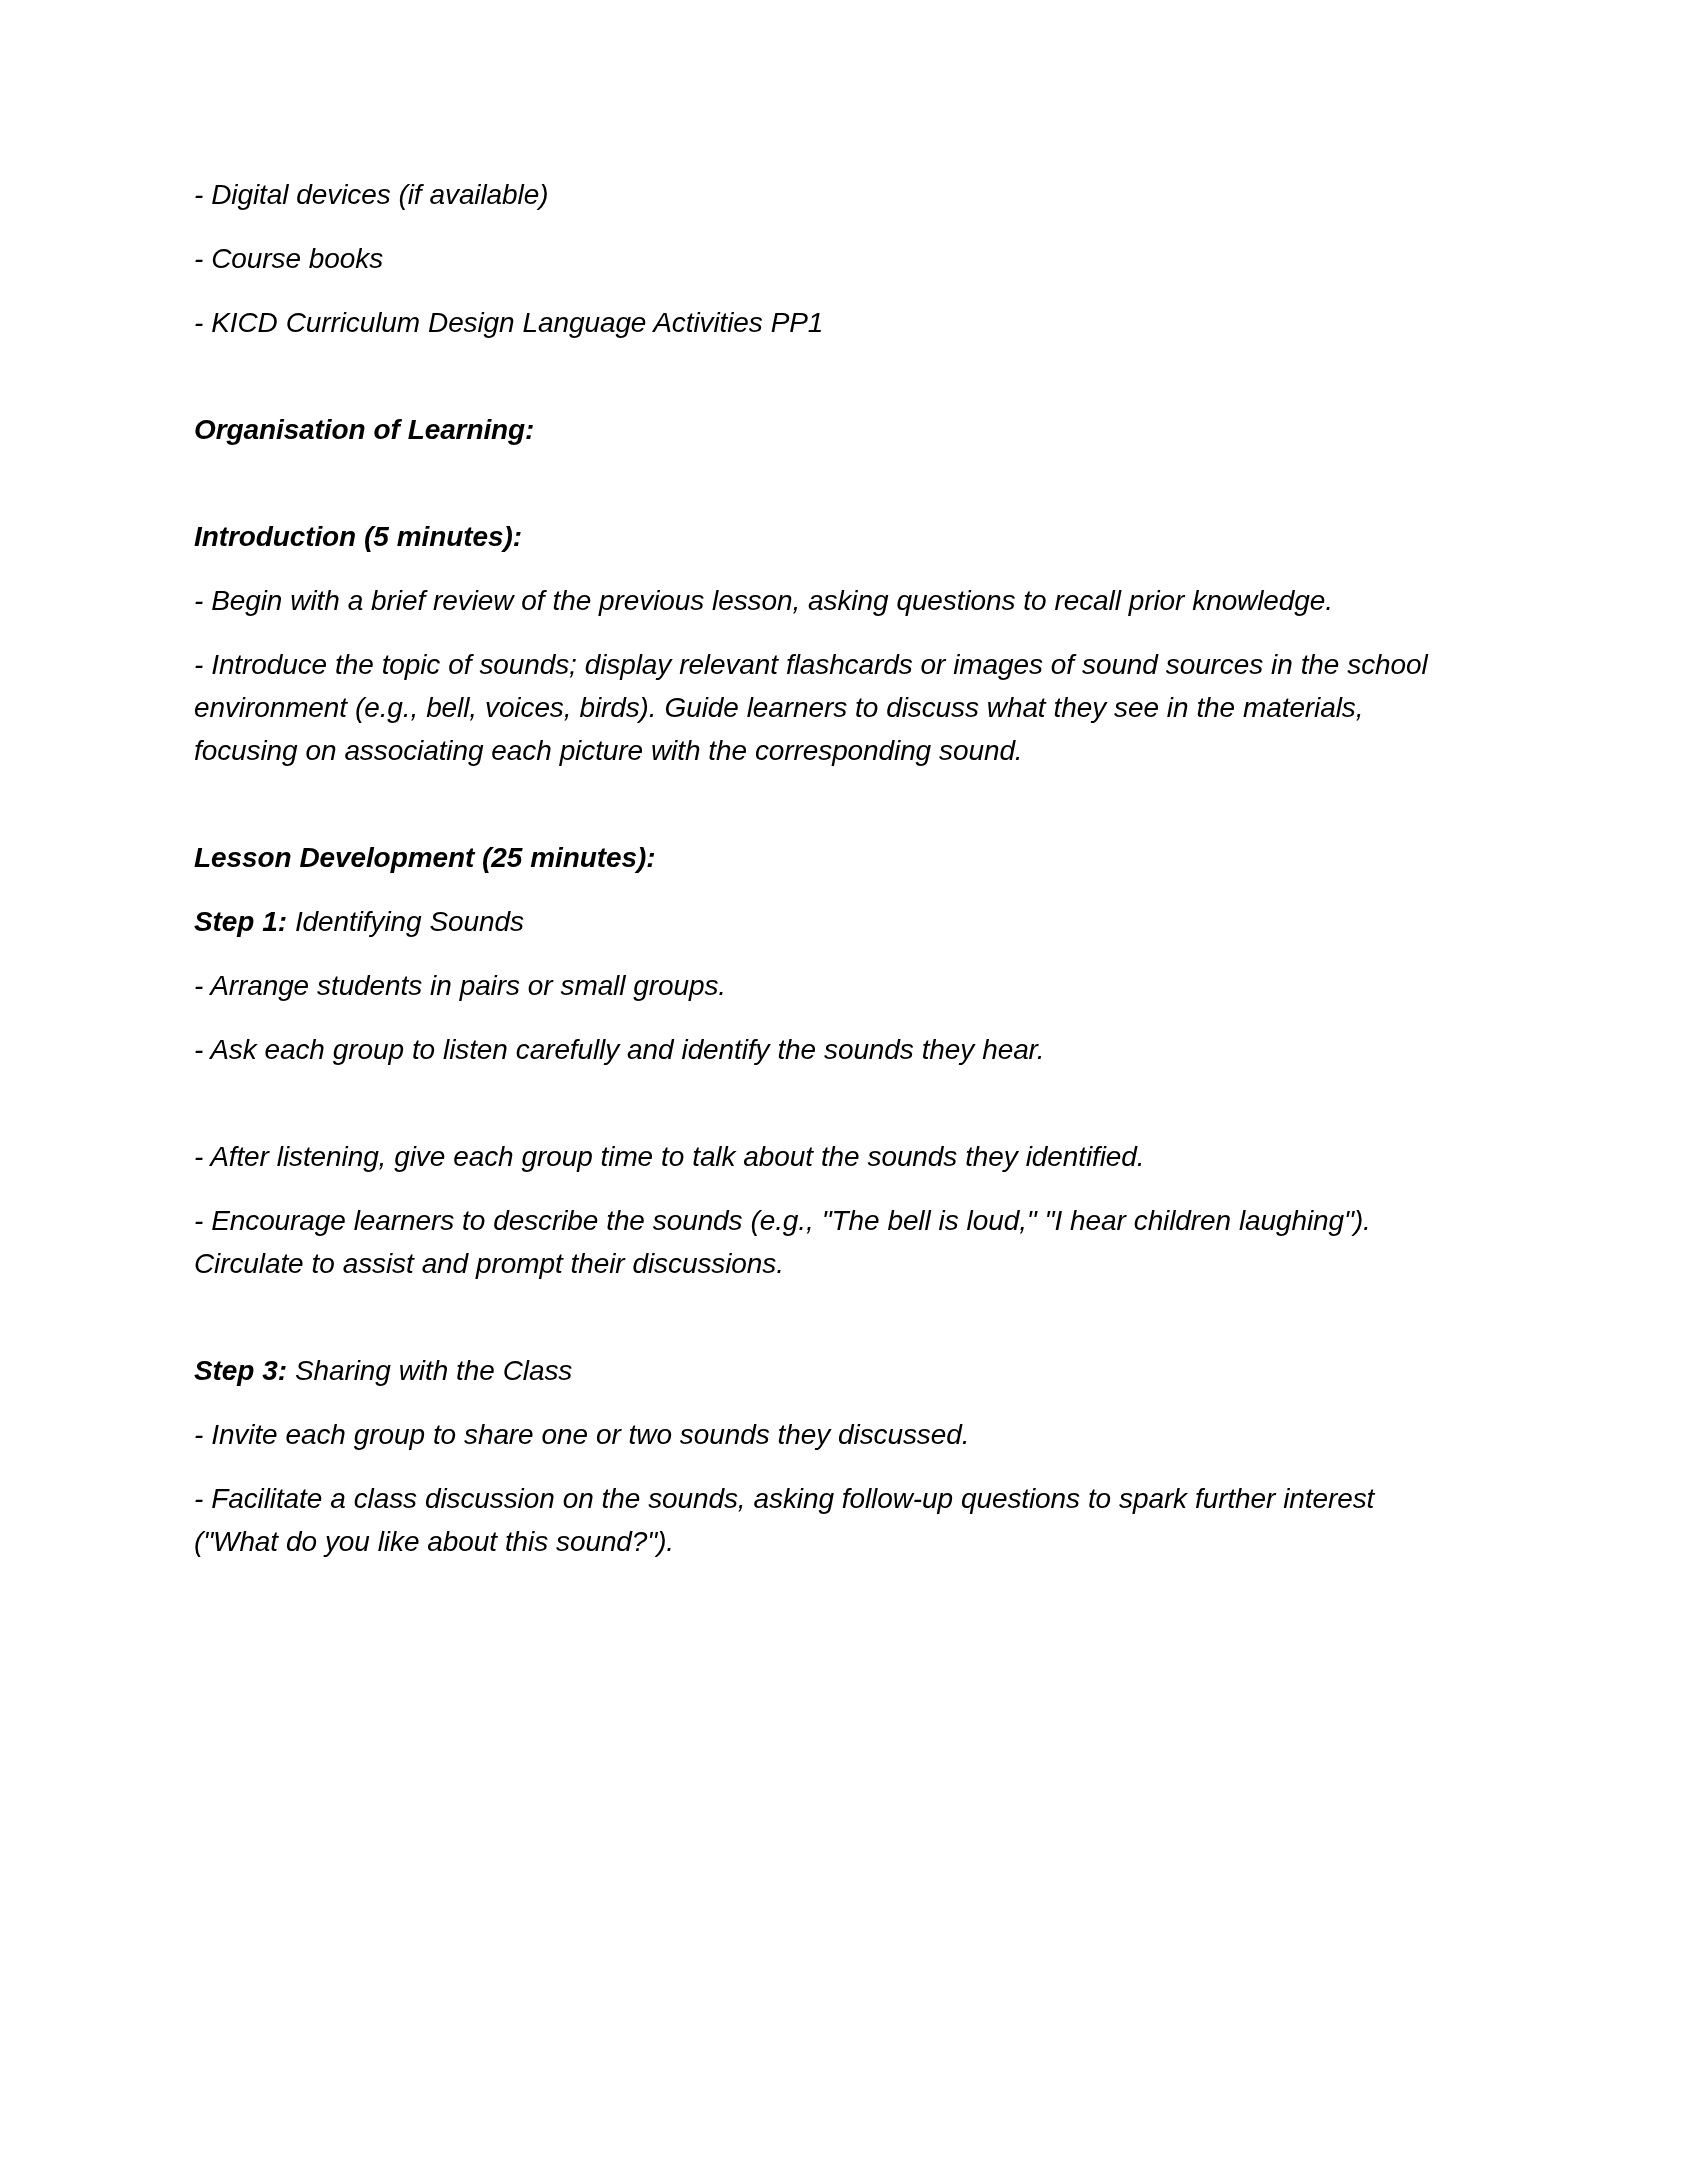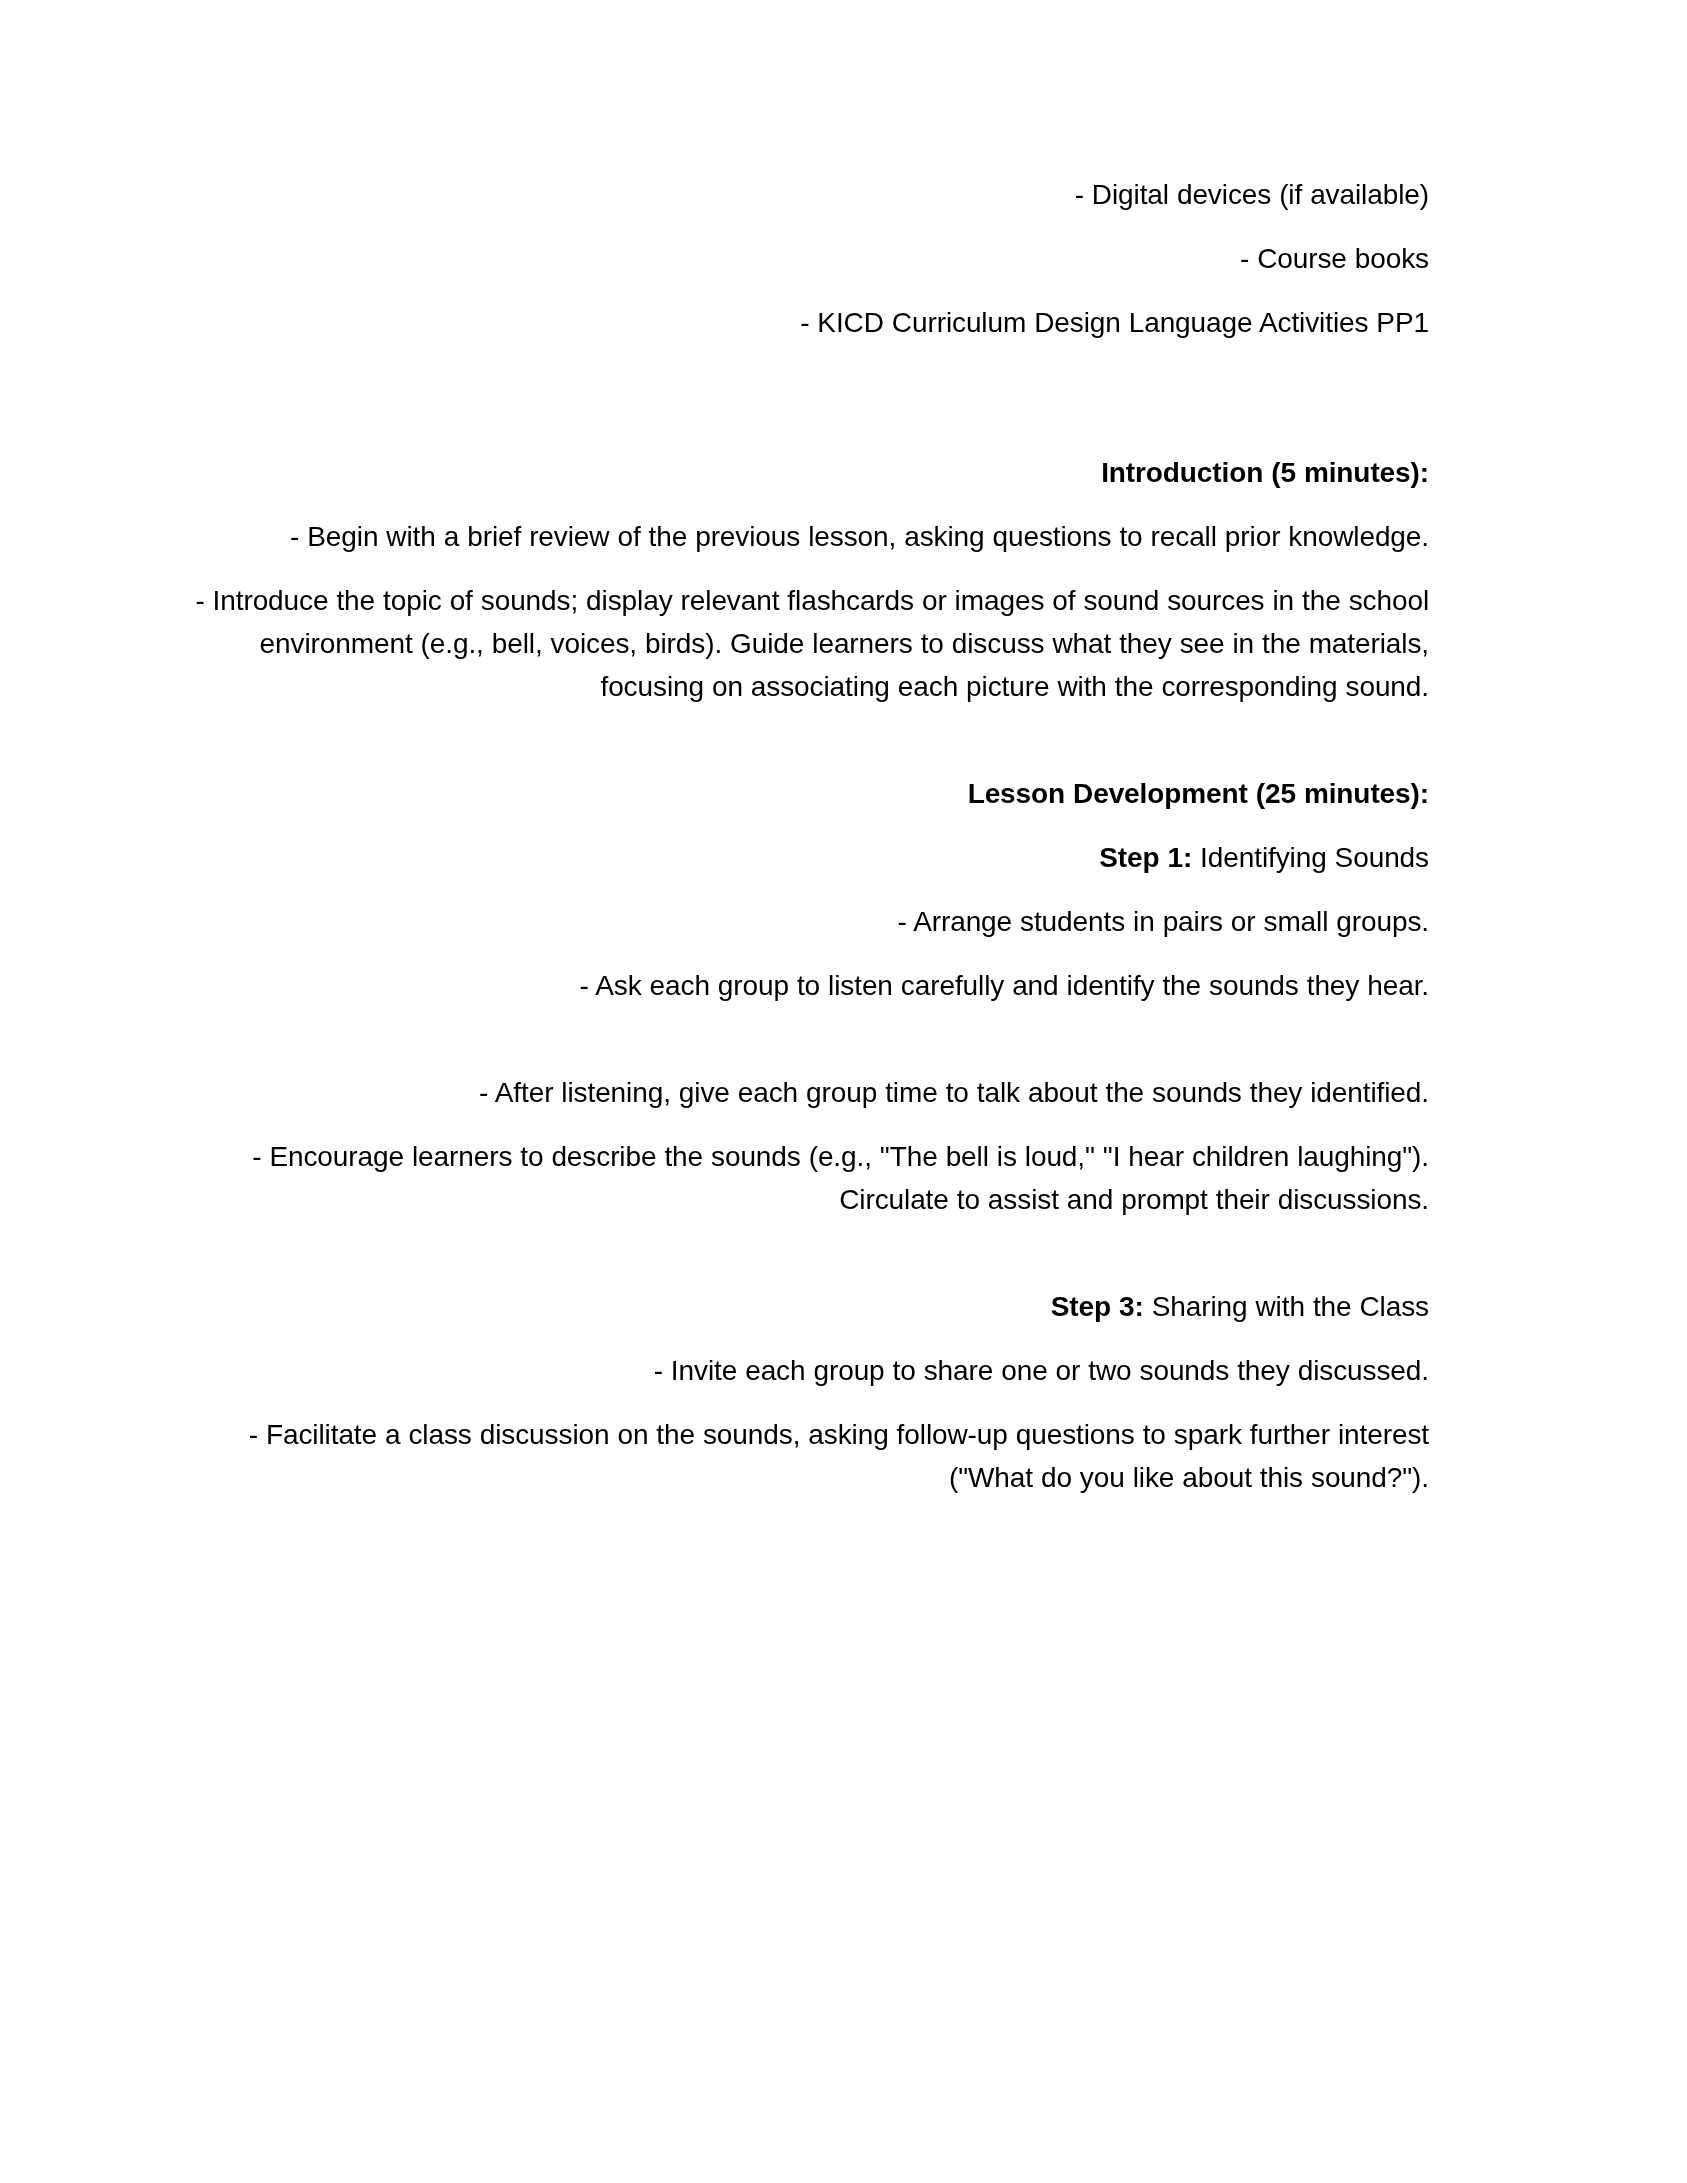--- a/index.html
+++ b/index.html
@@ -22,22 +22,23 @@
   .doc-body {
     font-size: 28px;
     line-height: 43px;
     letter-spacing: -0.1px;
     max-width: 1235px;
   }
   p.para {
     margin: 0 0 21px 0;
     padding: 0;
     font-weight: 400;
-    text-align: right;
+    text-align: left;
     word-spacing: 0.3px;
+    font-style: italic;
   }
   p.para.heading {
     font-weight: 700;
   }
   p.spacer {
     margin: 0;
     padding: 0;
     height: 43px;
     line-height: 43px;
   }
@@ -56,20 +57,21 @@
   <div class="doc-body">
 
     <p class="para">- Digital devices (if available)</p>
 
     <p class="para">- Course books</p>
 
     <p class="para">- KICD Curriculum Design Language Activities PP1</p>
 
     <p class="spacer"></p>
 
+    <p class="para heading">Organisation of Learning:</p>
 
     <p class="spacer"></p>
 
     <p class="para heading">Introduction (5 minutes):</p>
 
     <p class="para">- Begin with a brief review of the previous lesson, asking questions to recall prior knowledge.</p>
 
     <p class="para">- Introduce the topic of sounds; display relevant flashcards or images of sound sources in the school environment (e.g., bell, voices, birds). Guide learners to discuss what they see in the materials, focusing on associating each picture with the corresponding sound.</p>
 
     <p class="spacer"></p>

